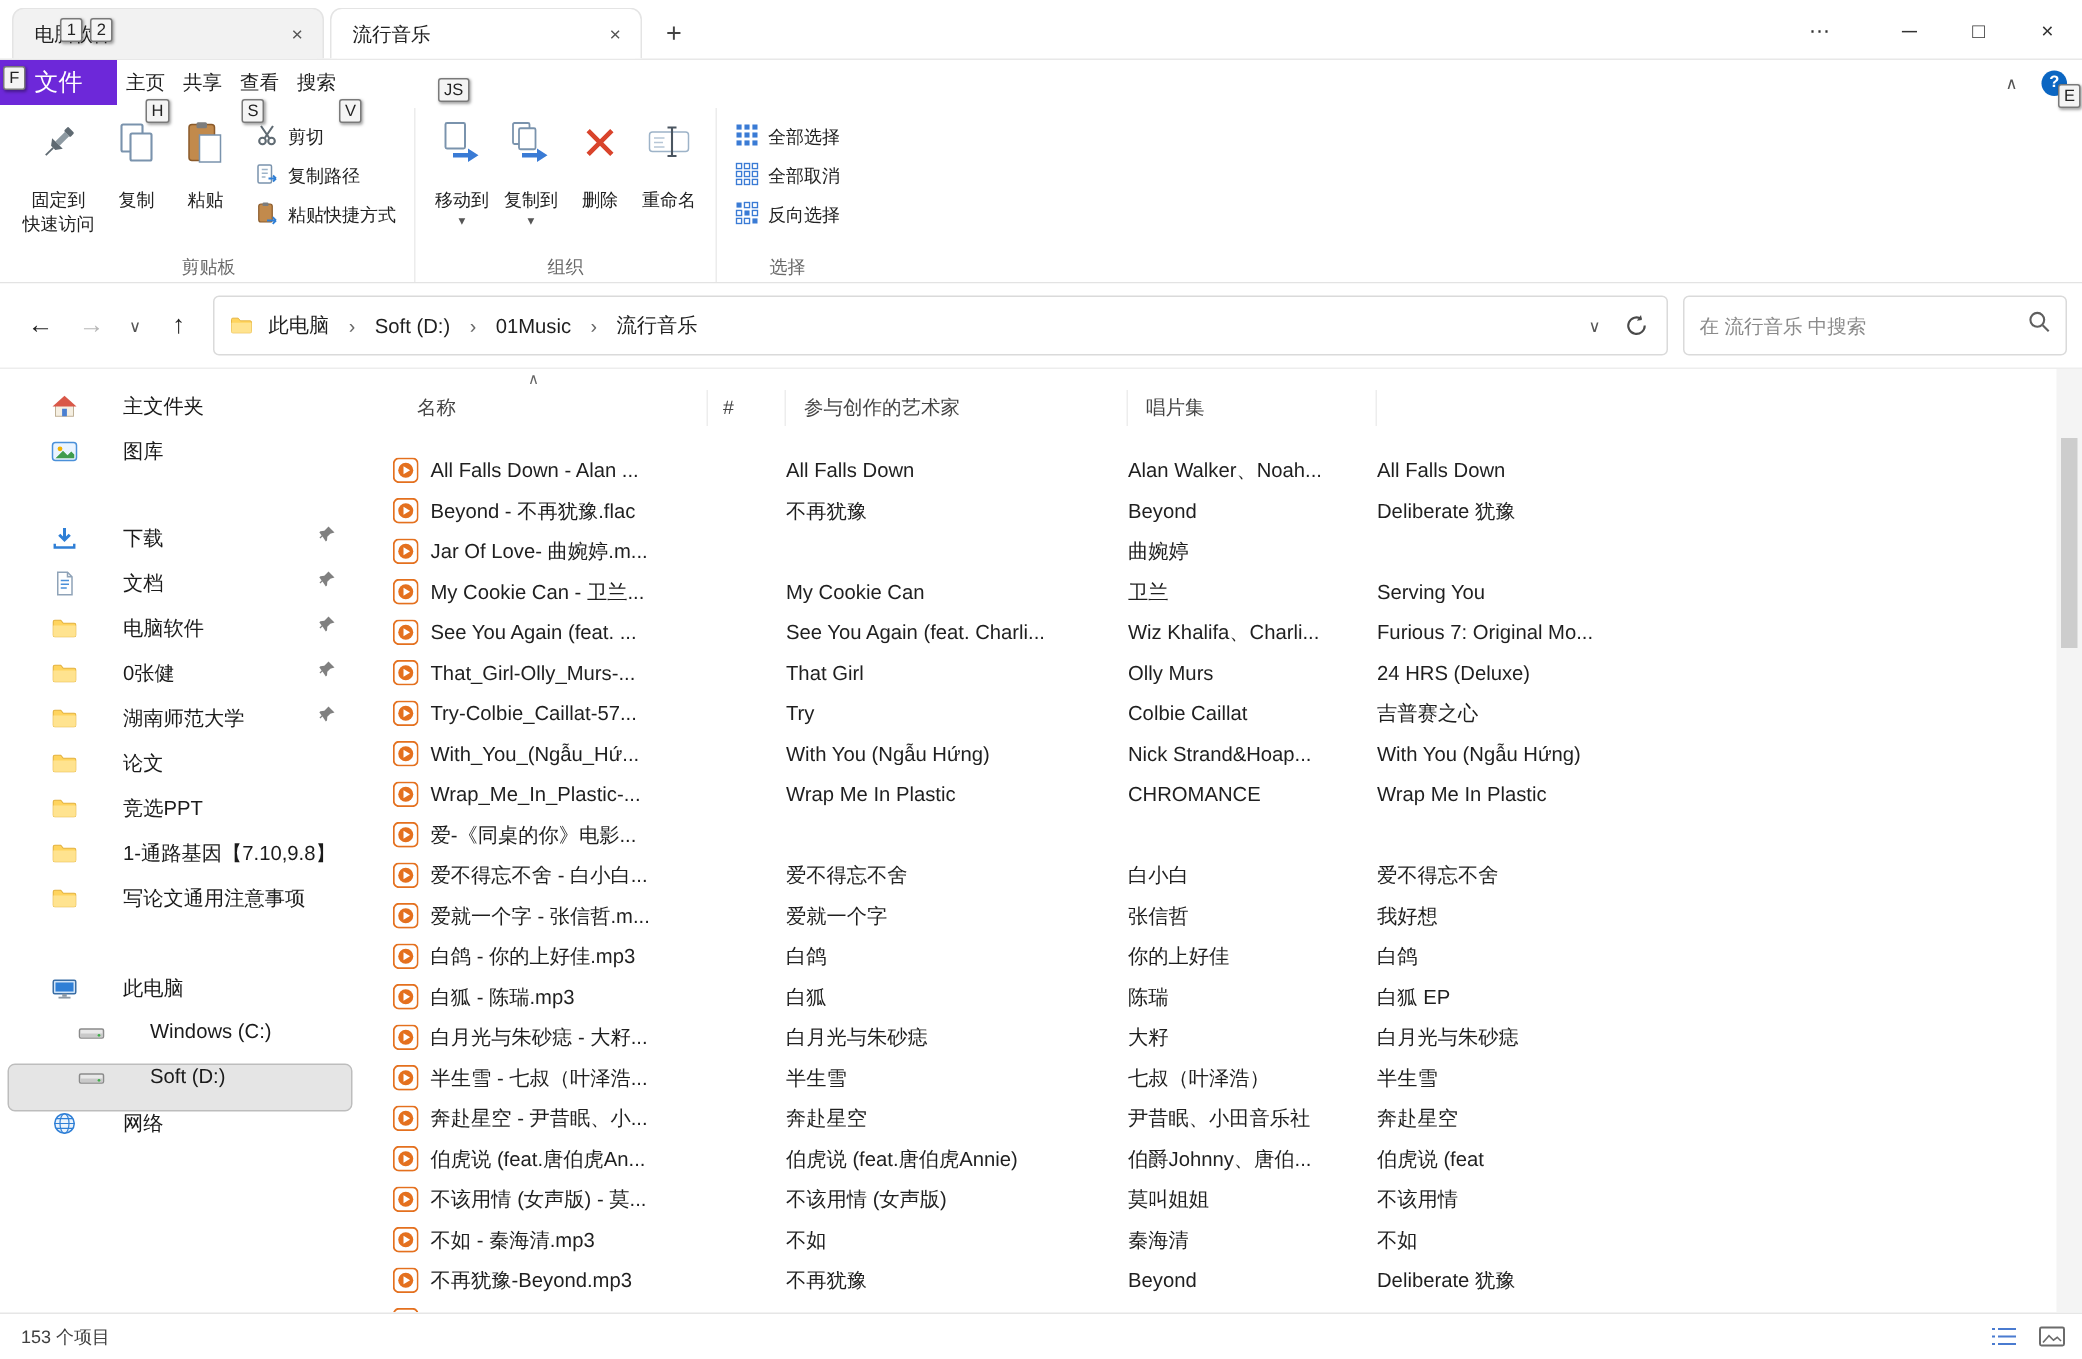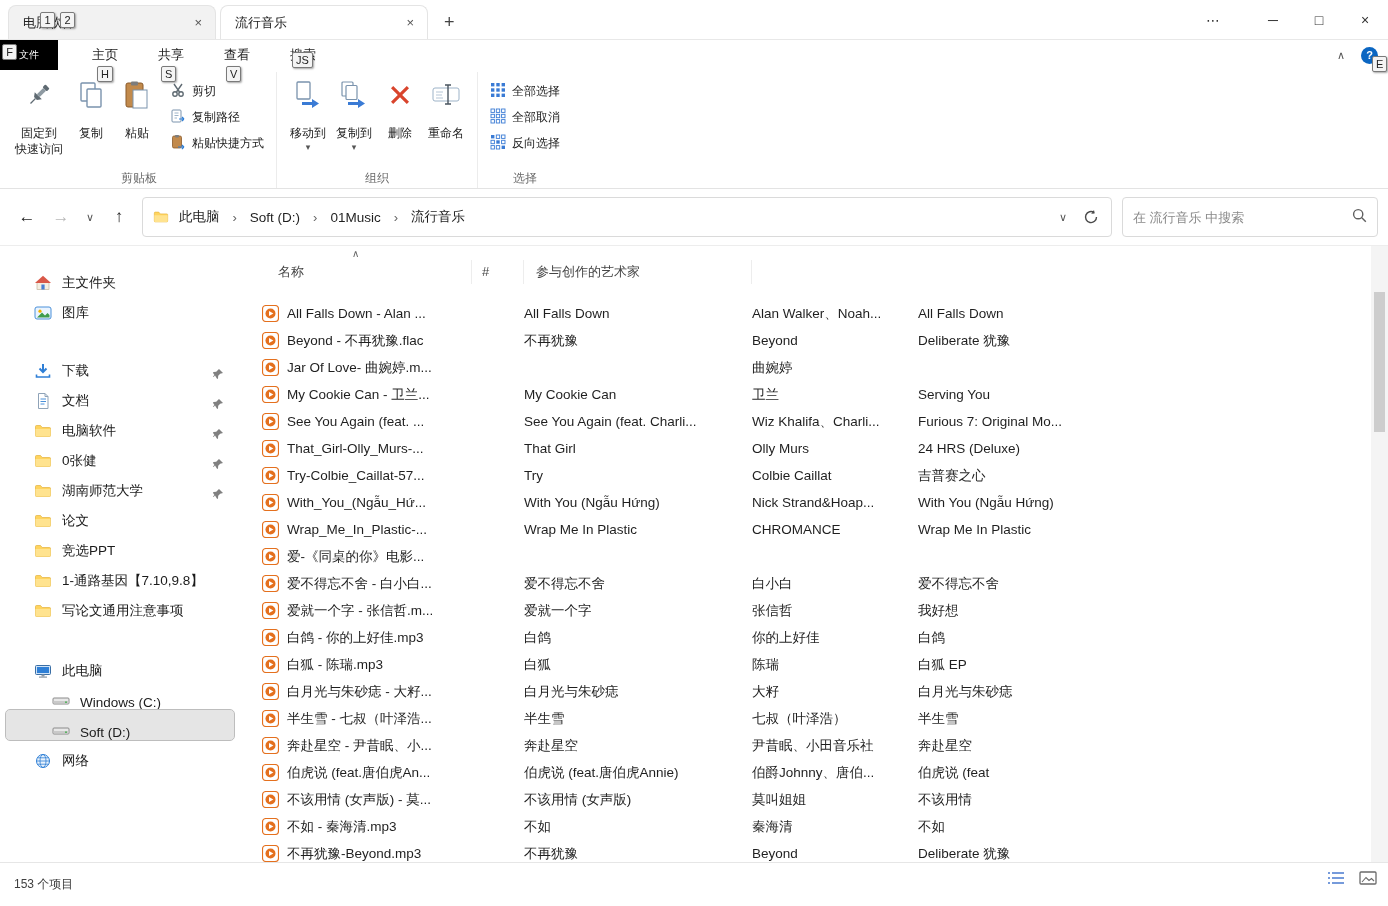--- a/index.html
+++ b/index.html
@@ -16,22 +16,22 @@
 .newtab{font-size:18px;color:#444;padding:0 12px;height:34px;display:flex;align-items:center;}
 .wincontrols{position:absolute;right:0;top:0;height:40px;display:flex;align-items:center;}
 .wc{width:46px;height:40px;display:flex;align-items:center;justify-content:center;font-size:14px;color:#333;}
 .wc.more{margin-right:14px;}
 
 
 .keytip{position:absolute;background:#f4f4f4;border:1px solid #7a7a7a;box-shadow:1px 1px 2px rgba(0,0,0,.35);font-size:11px;color:#222;min-width:15px;text-align:center;padding:1px 3px;border-radius:2px;z-index:60;}
 
 
 .ribbon-tabs{height:30px;display:flex;align-items:stretch;background:#fff;position:relative;flex:none;}
-.file-tab{width:58px;background:#000000;color:#fff;font-size:10px;display:flex;align-items:center;justify-content:center;}
-.rtab{padding:0 6px;margin-left:28px;font-size:13px;color:#1f1f1f;display:flex;align-items:center;}
+.file-tab{width:78px;background:#6d28d9;color:#fff;font-size:16px;display:flex;align-items:center;justify-content:center;}
+.rtab{padding:0 6px;font-size:13px;color:#1f1f1f;display:flex;align-items:center;}
 .ribbon-right{position:absolute;right:10px;top:0;height:30px;display:flex;align-items:center;gap:16px;}
 .collapse{font-size:11px;color:#555;}
 .help{width:17px;height:17px;border-radius:50%;background:#0b66c2;color:#fff;font-size:11px;font-weight:bold;display:flex;align-items:center;justify-content:center;}
 
 
 .ribbon{height:119px;background:#fff;border-bottom:1px solid #e3e3e3;display:flex;padding:2px 2px 0 2px;flex:none;}
 .rgroup{display:flex;flex-direction:column;padding:2px 8px 0 8px;position:relative;}
 .rgroup+.rgroup{border-left:1px solid #ececec;}
 .gbuttons{flex:1;display:flex;align-items:flex-start;}
 .glabel{height:20px;line-height:20px;text-align:center;font-size:12px;color:#6a6a6a;}
@@ -56,21 +56,21 @@
 .refresh{display:flex;align-items:center;padding:0 2px;}
 .searchbox{width:256px;height:40px;border:1px solid #dadada;border-radius:4px;display:flex;align-items:center;padding:0 10px;}
 .searchbox input{border:none;outline:none;flex:1;font-size:13px;font-family:inherit;color:#222;background:transparent;}
 .searchbox input::placeholder{color:#8a8a8a;}
 
 
 .content{flex:1;display:flex;position:relative;background:#fff;overflow:hidden;}
 .sidebar{width:240px;flex:none;padding-top:16px;overflow:hidden;}
 .side-group+.side-group{margin-top:28px;}
 .side-group:nth-child(3){margin-top:30px;}
-.side-item{height:30px;display:flex;align-items:flex-end;padding-left:28px;font-size:13.5px;color:#1b1b1b;margin:0 6px;border-radius:4px;}
+.side-item{height:30px;display:flex;align-items:flex-start;padding-left:28px;font-size:13.5px;color:#1b1b1b;margin:0 6px;border-radius:4px;gap:20px;}
 .side-item.indent{padding-left:46px;}
 .side-item.selected{background:#e5e5e5;outline:1px solid #bdbdbd;}
 .sicon{width:18px;height:18px;margin-right:10px;flex:none;display:flex;align-items:center;justify-content:center;}
 .slabel{white-space:nowrap;overflow:hidden;flex:1;}
 .pin{margin-left:auto;margin-right:10px;opacity:.85;display:flex;}
 
 .filelist{flex:1;display:flex;flex-direction:column;padding-top:8px;position:relative;overflow:hidden;}
 .sortcaret{position:absolute;top:2px;left:112px;font-size:10px;color:#666;}
 .cheaders{height:36px;display:grid;grid-template-columns:200px 52px 228px 166px 215px;margin-left:32px;align-items:center;font-size:13px;color:#454545;flex:none;}
 .hcell{height:24px;line-height:24px;border-right:1px solid #ededed;padding-left:6px;white-space:nowrap;overflow:hidden;}
@@ -80,21 +80,21 @@
 .frow{height:27px;display:grid;grid-template-columns:200px 52px 228px 166px 215px;align-items:center;font-size:13.5px;color:#1f1f1f;}
 .cell{white-space:nowrap;overflow:hidden;padding-left:12px;}
 .cell.name{display:flex;align-items:center;gap:8px;padding-left:2px;}
 .cell.num{padding-left:10px;}
 .micon{flex:none;display:flex;}
 
 .vscroll{position:absolute;right:0;top:0;bottom:0;width:17px;background:#f4f4f4;}
 .thumb{position:absolute;left:3px;right:3px;top:46px;height:140px;background:#cdcdcd;}
 
 
-.statusbar{height:44px;border-top:1px solid #e6e6e6;display:flex;align-items:center;padding:0 14px;font-size:12px;color:#3f3f3f;position:relative;flex:none;background:#fff;}
+.statusbar{height:31px;border-top:1px solid #e6e6e6;display:flex;align-items:center;padding:0 14px;font-size:12px;color:#3f3f3f;position:relative;flex:none;background:#fff;}
 .viewtoggles{position:absolute;right:6px;top:0;height:30px;display:flex;align-items:center;gap:4px;}
 .viewtoggles .vt{width:28px;height:24px;display:flex;align-items:center;justify-content:center;}
 </style>
 </head>
 <body>
 
 <div class="window">
 
   <div class="tabbar">
     <div class="tab inactive">
@@ -523,20 +523,21 @@
           </div>
         </div>
     </div>
 
     <div class="filelist">
       <div class="sortcaret">∧</div>
       <div class="cheaders">
         <div class="hcell">名称</div>
         <div class="hcell num">#</div>
         <div class="hcell pad">参与创作的艺术家</div>
+        <div class="hcell pad">唱片集</div>
       </div>
       <div class="rows">
           <div class="frow">
             <div class="cell name">
               <span class="micon">
                 <svg width="17" height="17" viewBox="0 0 17 17">
                   <rect x="0.5" y="0.5" width="16" height="16" rx="3.5" fill="#fff" stroke="#e4701e" stroke-width="1.2"></rect>
                   <circle cx="8.5" cy="8.5" r="5" fill="#e4701e"></circle>
                   <path d="M7 5.9 L11.4 8.5 L7 11.1 Z" fill="#fff"></path>
                 </svg>

